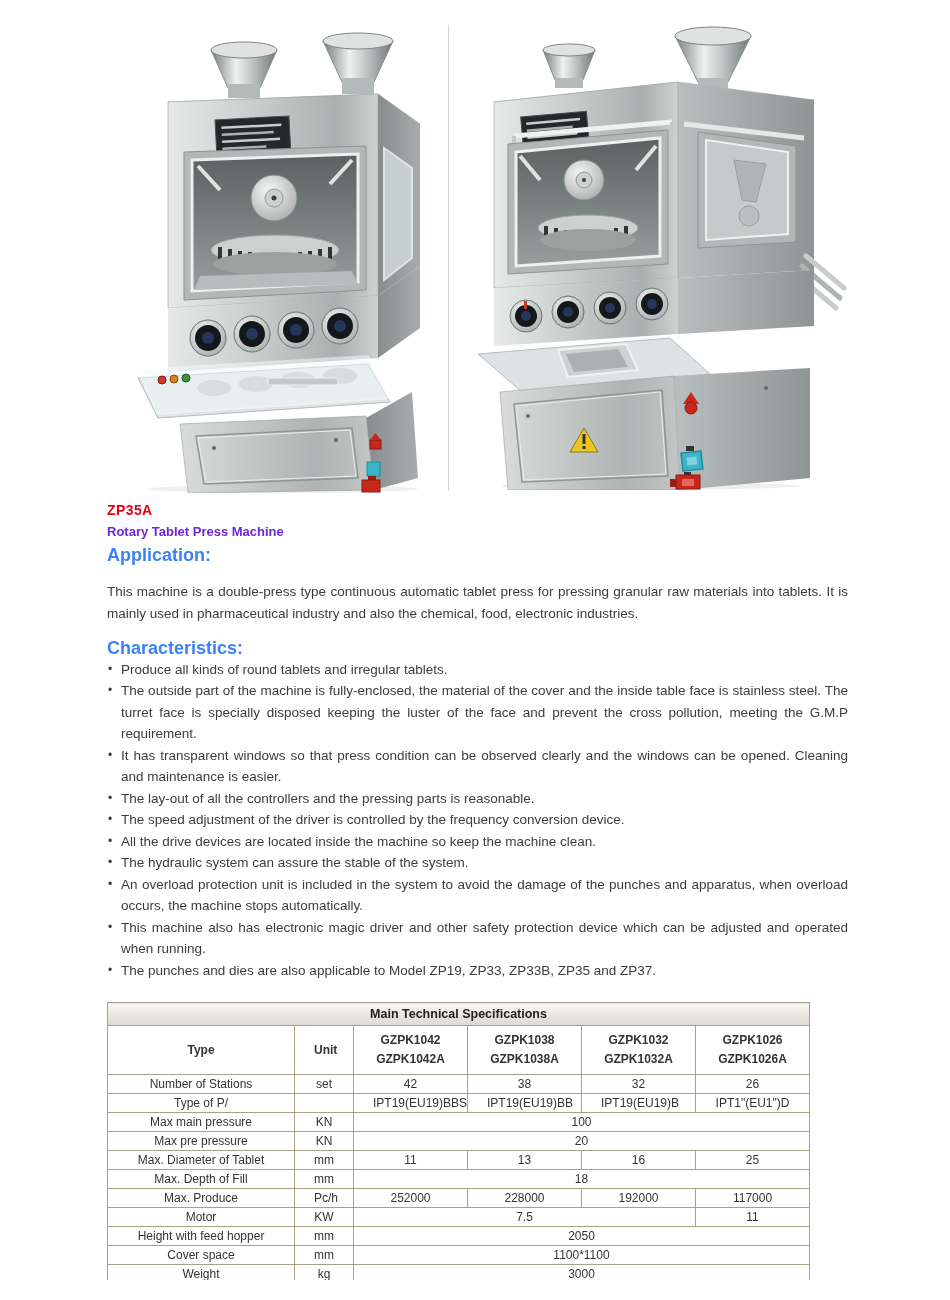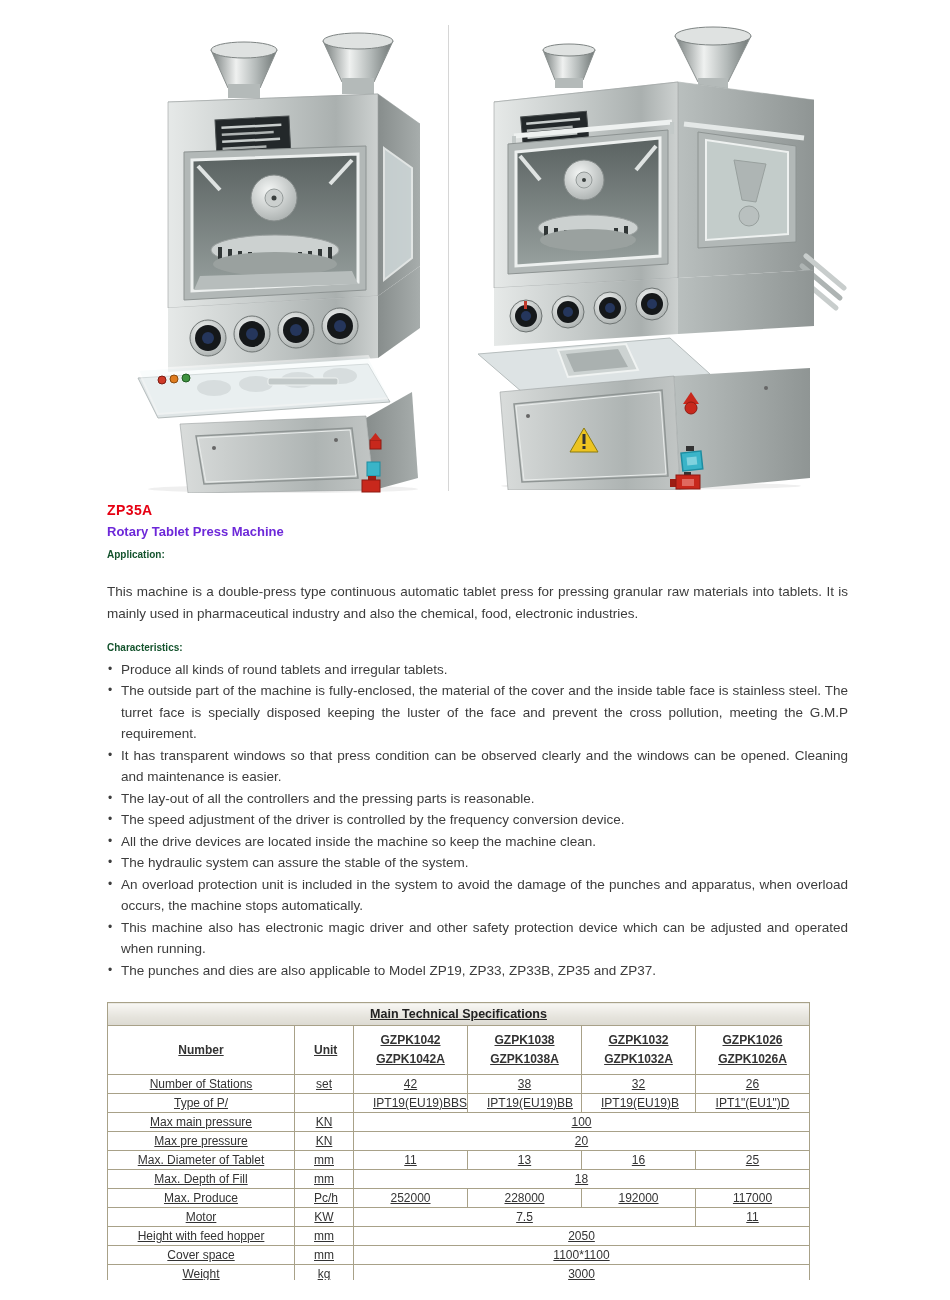--- a/index.html
+++ b/index.html
@@ -9,30 +9,30 @@
   }
   
   .photos { position:absolute; left:0; top:0; width:950px; height:500px; }
   .photo-left  { position:absolute; left:128px; top:26px; }
   .photo-right { position:absolute; left:466px; top:20px; }
   .photo-divider { position:absolute; left:448px; top:25px; width:1px; height:466px; background:#d6d6d6; }
   
   .content { position:absolute; left:107px; top:502px; width:741px; color:#3c3c3c; }
   .model-title { color:#e60012; font-weight:bold; font-size:14px; letter-spacing:.4px; }
   .subtitle { color:#6d28d9; font-weight:bold; font-size:13px; margin-top:6px; }
-  .section-heading { color:#14532d; font-weight:bold; font-size:10px; margin-top:6px; line-height:20px; }
+  .section-heading { color:#3b82f6; font-weight:bold; font-size:18px; margin-top:6px; line-height:20px; }
   .app-text { font-size:13.5px; line-height:21.5px; text-align:justify; margin-top:16px; }
   ul.chars { margin:1px 0 0 0; padding:0; list-style:none; }
   ul.chars li { position:relative; padding-left:14px; font-size:13.5px; line-height:21.5px; text-align:justify; }
   ul.chars li .bullet { position:absolute; left:1px; top:0; font-size:12px; color:#3c3c3c; }
   
   table.spec { margin-top:21px; border-collapse:collapse; width:702px; color:#333; table-layout:fixed; }
   table.spec th, table.spec td {
     border:1px solid #a8a188; text-align:center; vertical-align:middle;
-    font-size:12px; font-weight:normal; padding:1px 19px; overflow:hidden; white-space:nowrap;text-decoration:underline;
+    font-size:12px; font-weight:normal; padding:1px 19px; overflow:hidden; white-space:nowrap;
   }
   table.spec .t-title {
     font-weight:bold; font-size:12.5px; color:#222; height:20px;
     background:linear-gradient(180deg,#f8f7f4 0%,#e6e4dd 60%,#dcdad2 100%);
   }
   table.spec tr.models th { height:46px; font-weight:bold; }
   table.spec tr.models th div { line-height:19px; }
   table.spec tbody tr { height:19px; }
   table.spec tbody td.lbl, table.spec tbody td.unit { }
 </style>
@@ -384,21 +384,21 @@
         <col style="width:114px">
           <col style="width:114px">
           <col style="width:114px">
           <col style="width:114px">
       </colgroup>
       <thead>
         <tr>
           <th colspan="6" class="t-title">Main Technical Specifications</th>
         </tr>
         <tr class="models">
-          <th>Number</th>
+          <th>Type</th>
           <th>Unit</th>
           <th>
             <div>GZPK1042</div>
             <div>GZPK1042A</div>
           </th>
           <th>
             <div>GZPK1038</div>
             <div>GZPK1038A</div>
           </th>
           <th>

